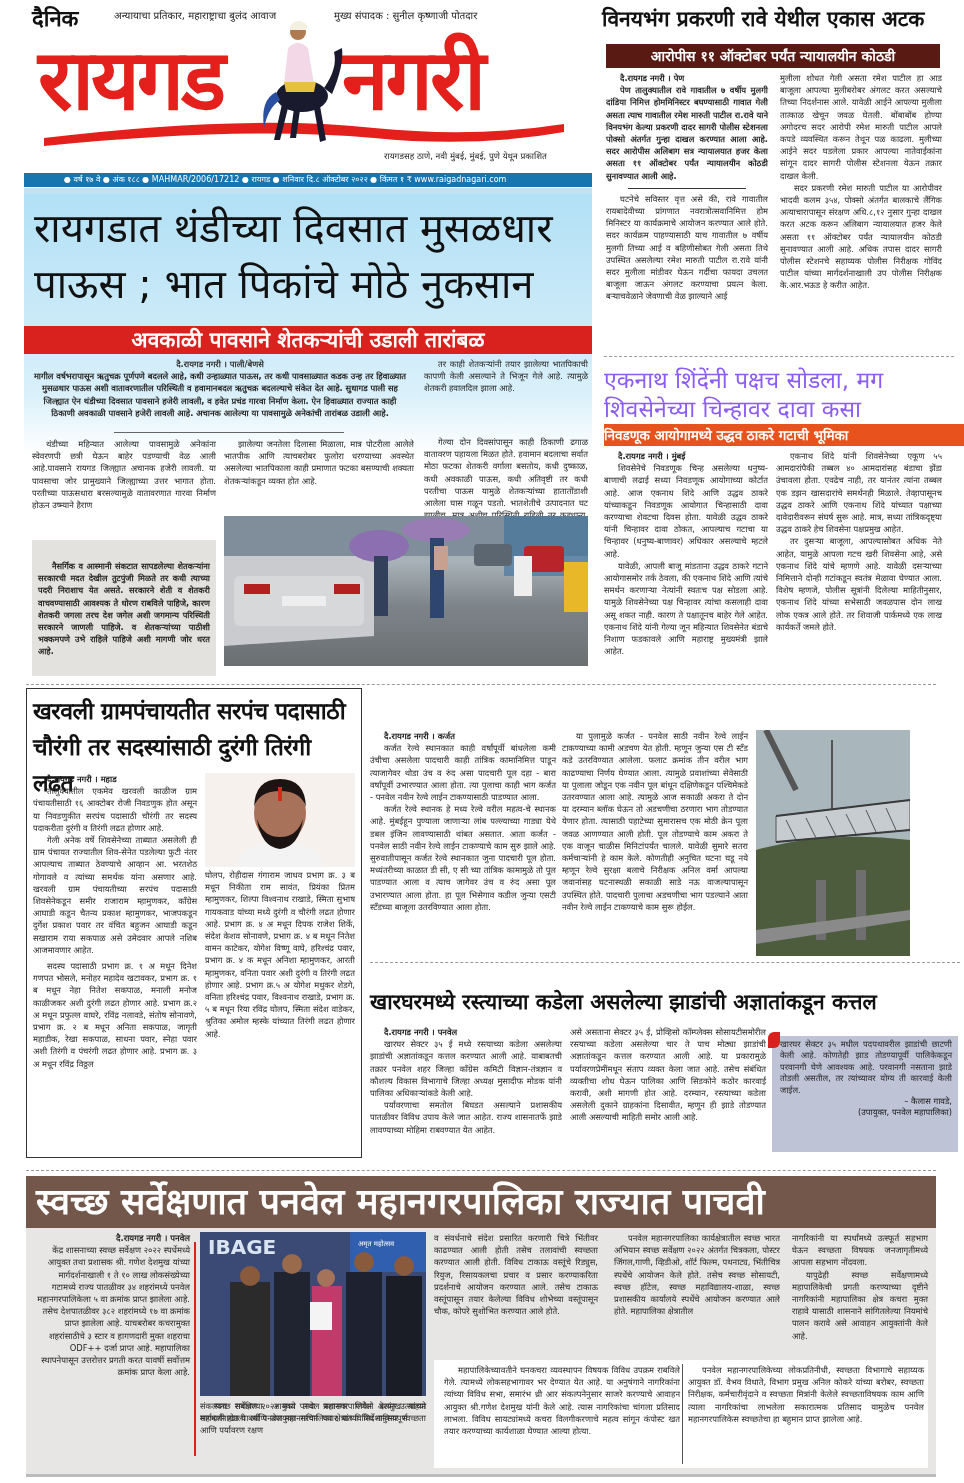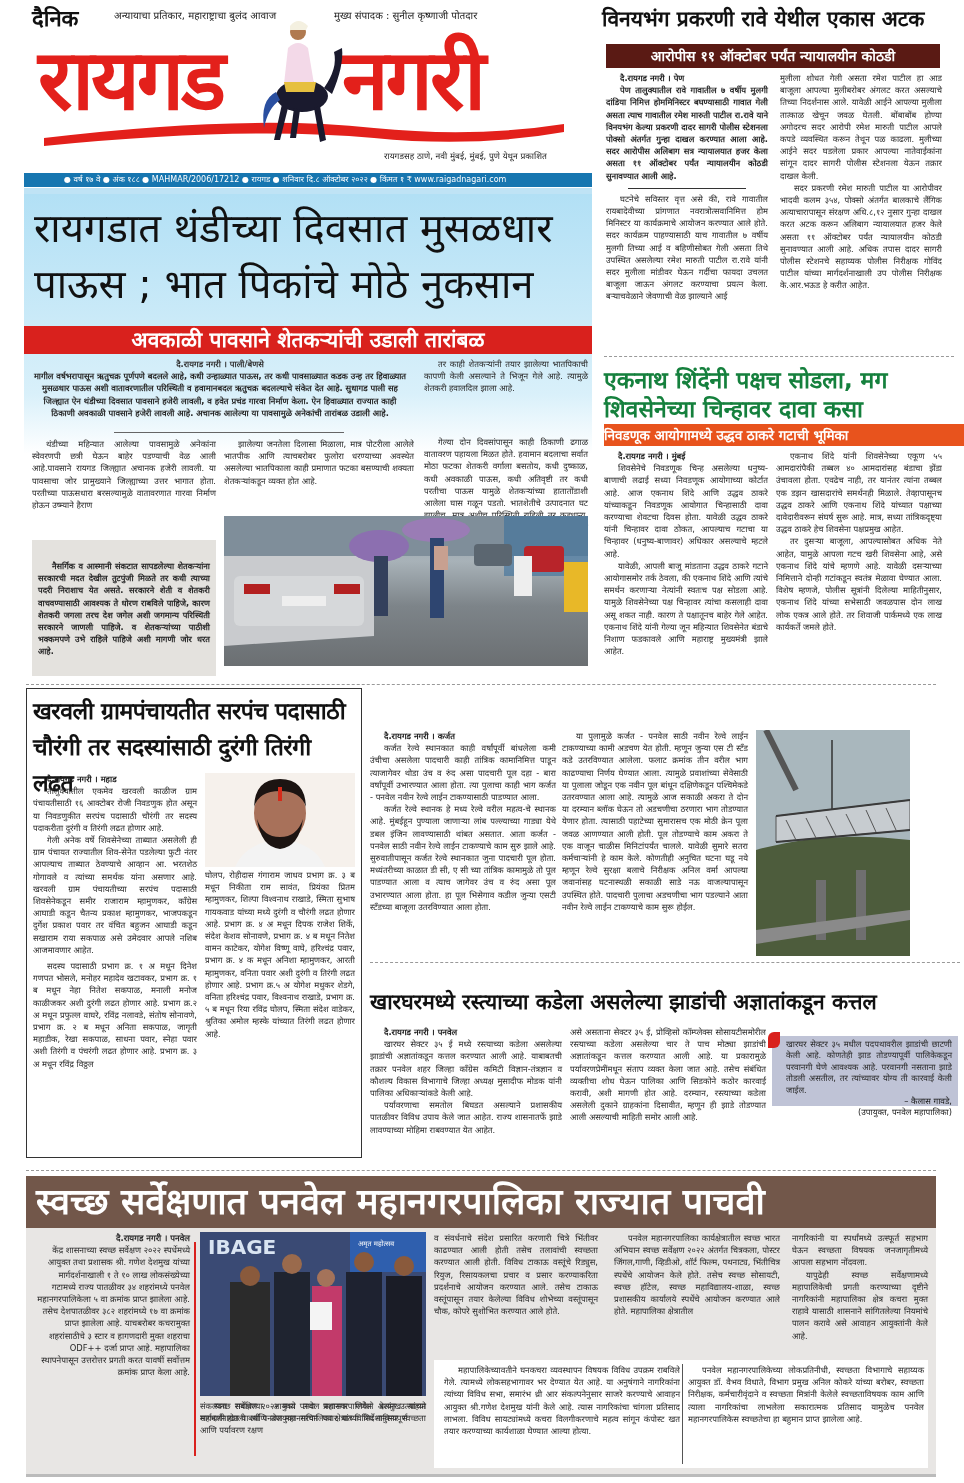--- a/index.html
+++ b/index.html
@@ -40,21 +40,21 @@
 
 #rt1{left:596px;top:0;width:368px;height:360px}
 .rt1-h{left:6px;top:4px;width:356px;font-size:21px;font-weight:bold;color:#111;line-height:30px}
 .rt1-sub{left:10px;top:44px;width:334px;height:24px;background:#5a1a14;color:#fff;font-size:14px;font-weight:bold;text-align:center;line-height:24px}
 .rt1-c1{left:10px;top:72px;width:162px}
 .rt1-c2{left:184px;top:72px;width:162px}
 .dotrule{height:1px;border-top:1px dashed #999}
 
 
 #rt2{left:596px;top:362px;width:368px;height:320px}
-.rt2-h{left:8px;top:4px;width:340px;font-size:23px;font-weight:bold;line-height:29px;color:#15803d}
+.rt2-h{left:8px;top:4px;width:340px;font-size:23px;font-weight:normal;line-height:29px;color:#8b5cf6}
 .rt2-sub{left:8px;top:62px;width:368px;height:22px;background:#e8531d;color:#fff;font-size:13.5px;font-weight:bold;text-align:left;line-height:22px}
 .rt2-c1{left:8px;top:88px;width:164px}
 .rt2-c2{left:180px;top:88px;width:166px}
 
 
 #kh{left:26px;top:688px;width:336px;height:470px;border:1.5px solid #333}
 .kh-h{left:6px;top:4px;width:322px;font-size:23px;font-weight:bold;line-height:36px;color:#111;letter-spacing:-0.5px}
 .kh-c1{left:6px;top:84px;width:164px}
 .kh-c2{left:178px;top:180px;width:150px}
 .person{left:178px;top:84px;width:150px;height:94px;background:#f4efe9;overflow:hidden}
@@ -64,21 +64,21 @@
 .kj-h{left:4px;top:2px;width:590px;font-size:20.5px;font-weight:bold;line-height:30px;color:#111}
 .kj-c1{left:4px;top:42px;width:186px}
 .kj-c2{left:196px;top:42px;width:186px}
 .bridge{left:390px;top:42px;width:154px;height:226px;background:linear-gradient(160deg,#8aa3b0 0,#b9c5c2 30%,#586a4a 60%,#3e4a33 100%);overflow:hidden}
 
 
 #kg{left:366px;top:966px;width:598px;height:200px}
 .kg-h{left:4px;top:18px;width:590px;font-size:21px;font-weight:bold;line-height:36px;color:#111}
 .kg-c1{left:4px;top:60px;width:192px}
 .kg-c2{left:204px;top:60px;width:196px}
-.kg-quote{left:406px;top:70px;width:186px;height:70px;background:#bfc3d6;padding:3px 6px 3px 14px}
+.kg-quote{left:406px;top:70px;width:186px;height:116px;background:#bfc3d6;padding:3px 6px 3px 8px}
 .kg-quote p{font-size:8.3px;line-height:11.4px;text-align:justify}
 .qmark{left:402px;top:66px;width:12px;height:16px;background:#d9211d;border-radius:6px 0 6px 0}
 
 
 #pv-banner{left:26px;top:1176px;width:910px;height:52px;background:#72574a;color:#fff;font-size:36px;font-weight:bold;line-height:52px;padding-left:10px;white-space:nowrap;overflow:hidden}
 #pv{left:26px;top:1228px;width:910px;height:246px;background:#e8e6e4}
 .pv-c1{left:6px;top:4px;width:158px}
 .pv-c1 p{text-align:right;font-size:8.4px;line-height:12.2px}
 .pv-redline{left:168px;top:14px;width:2px;height:214px;background:#d9211d}
 .award{left:174px;top:4px;width:226px;height:164px;background:linear-gradient(90deg,#2e3e62 0,#4a5d8c 30%,#2a2d3a 60%,#6b6e86 100%);overflow:hidden}

